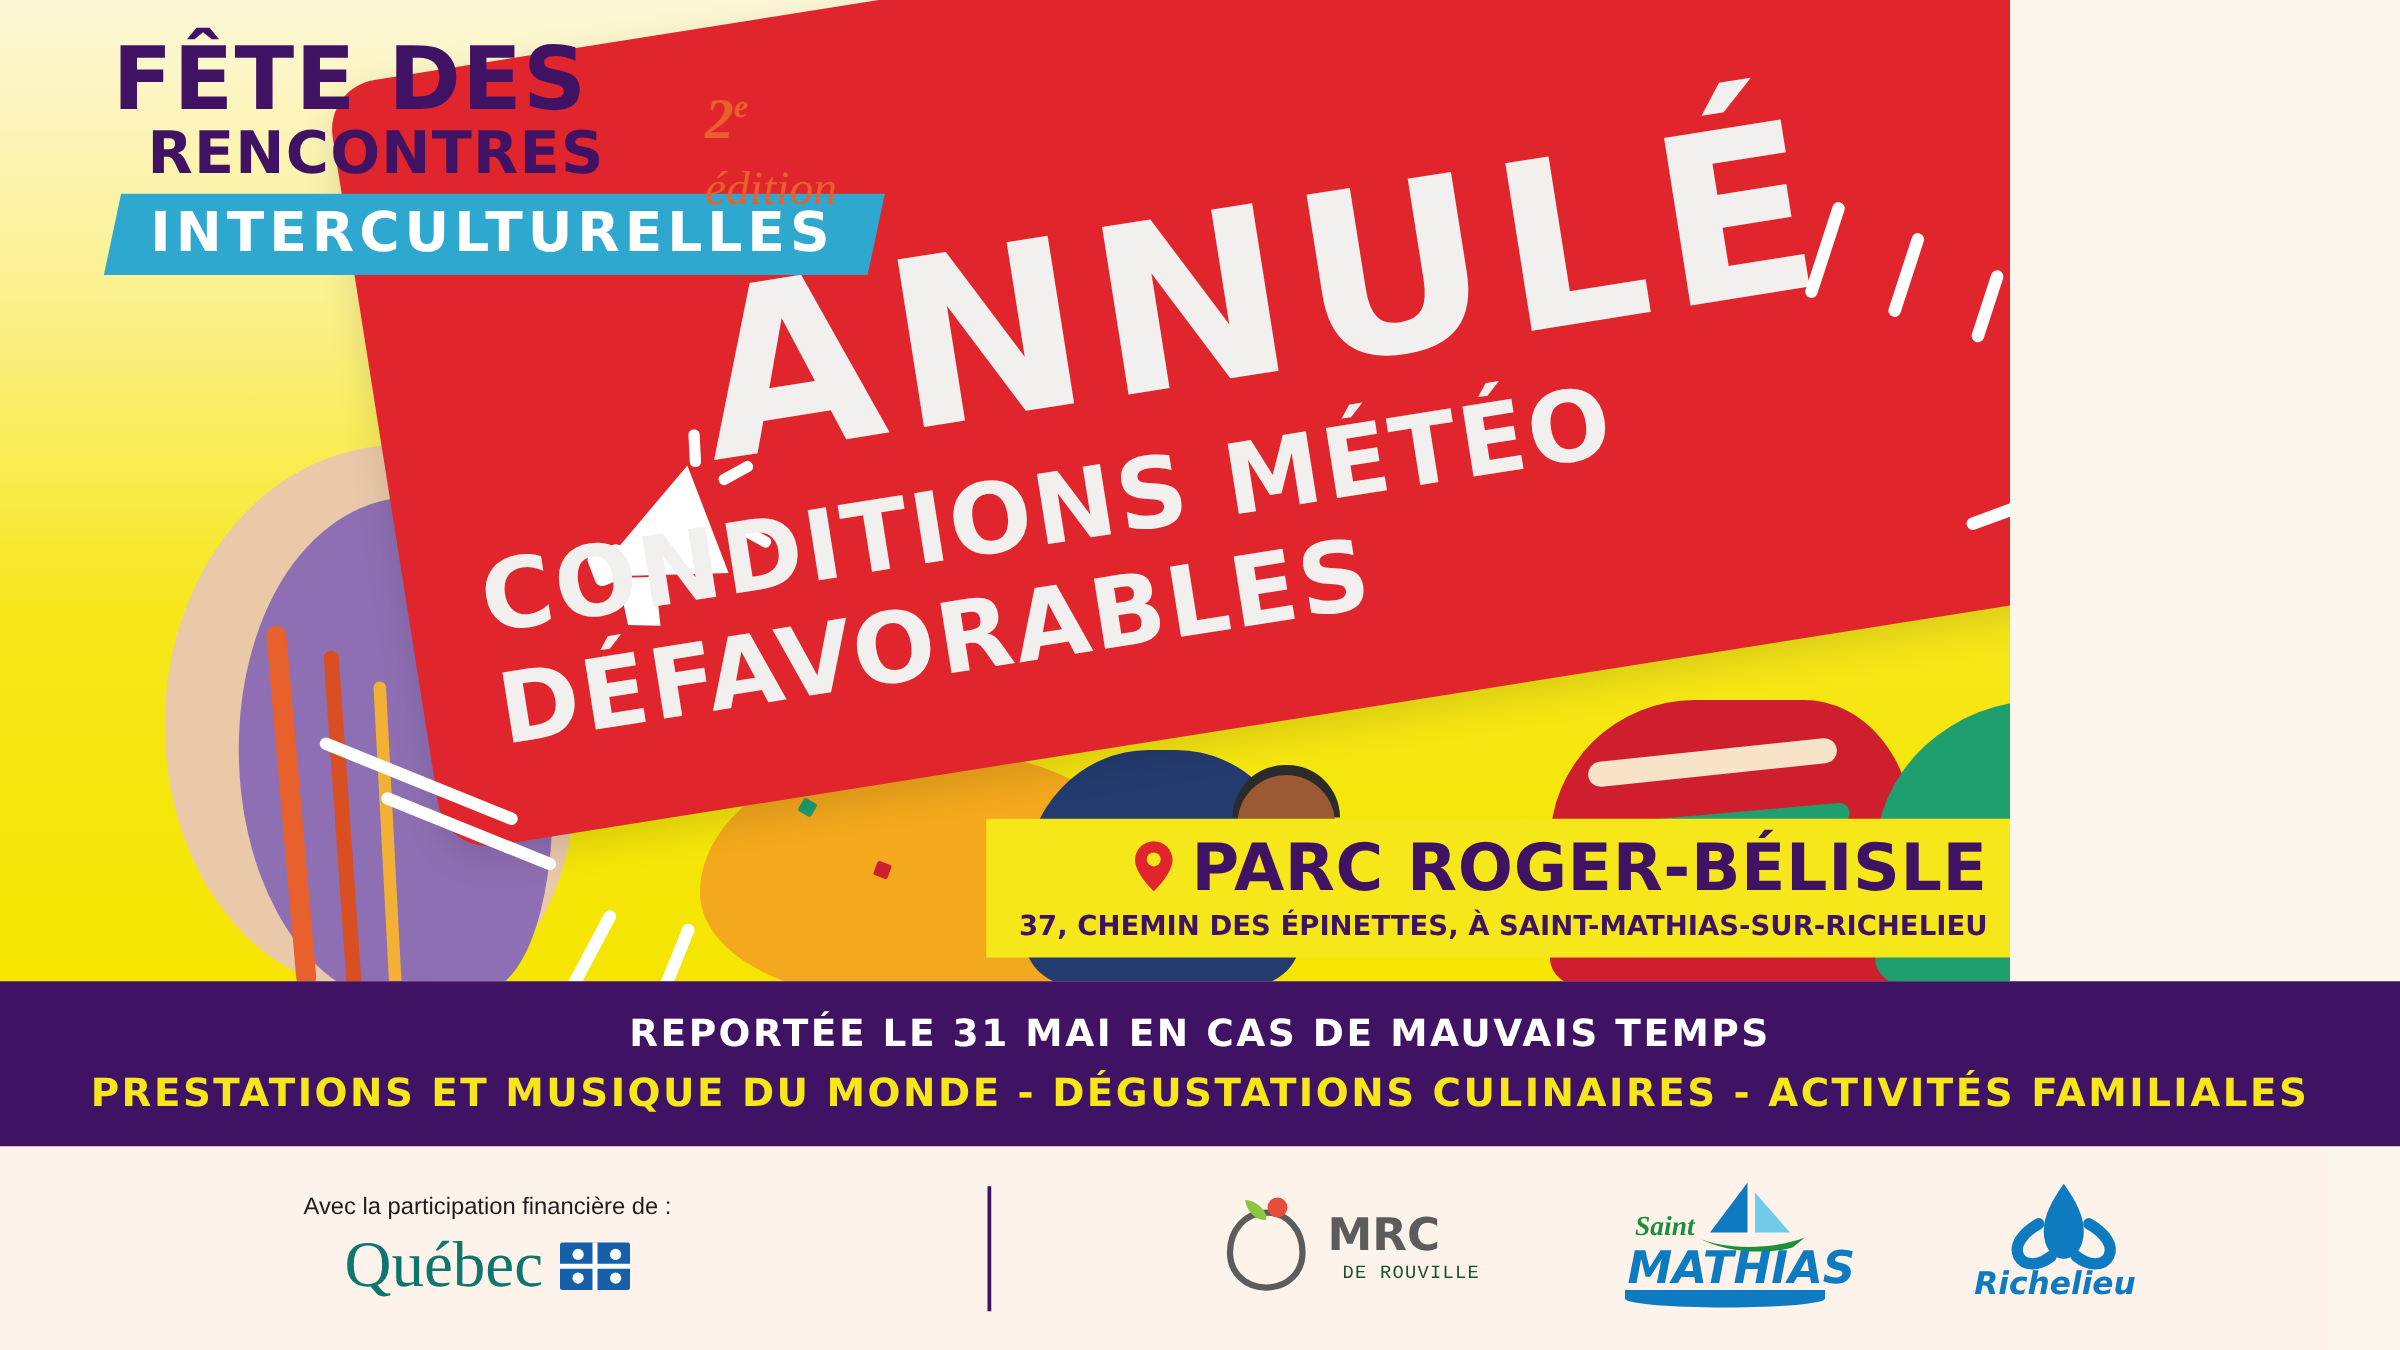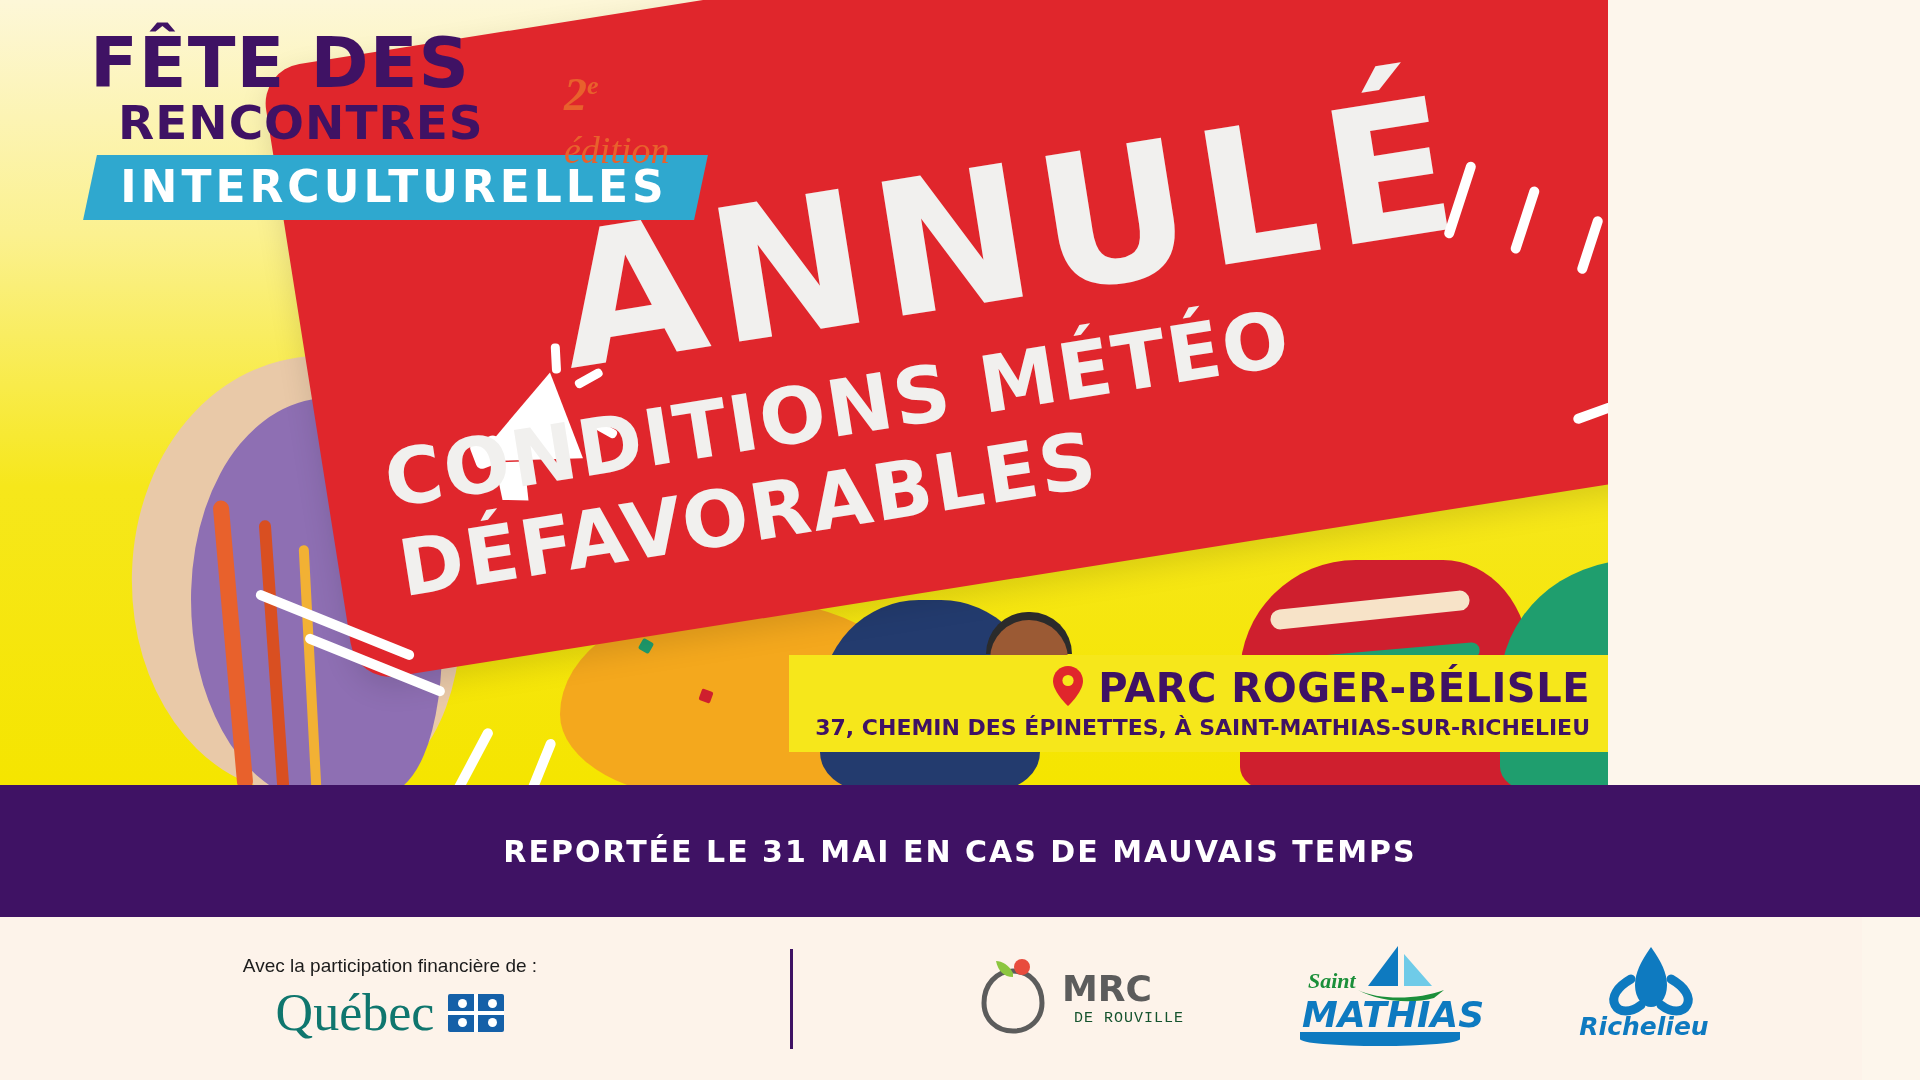--- a/index.html
+++ b/index.html
@@ -164,21 +164,21 @@
   
   .mline { position: absolute; background: #ffffff; border-radius: 6px; z-index: 7; }
 
   
   .place-badge {
     position: absolute; right: 0; top: 655px;
     background: #f6e71b; padding: 10px 18px 12px 26px;
     z-index: 9; text-align: right;
   }
   .place-name {
-    color: #3f1264; font-size: 40px; font-weight: bold; letter-spacing: 0.5px;
+    color: #3f1264; font-size: 52px; font-weight: bold; letter-spacing: 0.5px;
     font-family: "DejaVu Sans", sans-serif; display: inline-block; vertical-align: middle;
   }
   .place-addr {
     color: #3f1264; font-size: 22px; font-weight: bold; margin-top: 4px;
     font-family: "DejaVu Sans", sans-serif;
   }
   .pin { display: inline-block; vertical-align: middle; margin-right: 10px; }
 
   
   .purple-strip {
@@ -347,20 +347,21 @@
         </svg>
       </span>
       <span class="place-name">PARC ROGER-BÉLISLE</span>
     </div>
     <div class="place-addr">37, CHEMIN DES ÉPINETTES, À SAINT-MATHIAS-SUR-RICHELIEU</div>
   </div>
 </div>
 
 <div class="purple-strip">
   <div class="strip-line1">REPORTÉE LE 31 MAI EN CAS DE MAUVAIS TEMPS</div>
+  <div class="strip-line2">PRESTATIONS ET MUSIQUE DU MONDE - DÉGUSTATIONS CULINAIRES - ACTIVITÉS FAMILIALES</div>
 </div>
 
 <div class="footer">
   <div class="foot-left">
     <div class="foot-credit">Avec la participation financière de :</div>
     <div class="quebec">
       <span class="quebec-word">Québec</span>
       <span class="flag">
         <i class="fleur" style="left:10px;top:5px;"></i>
         <i class="fleur" style="left:40px;top:5px;"></i>

